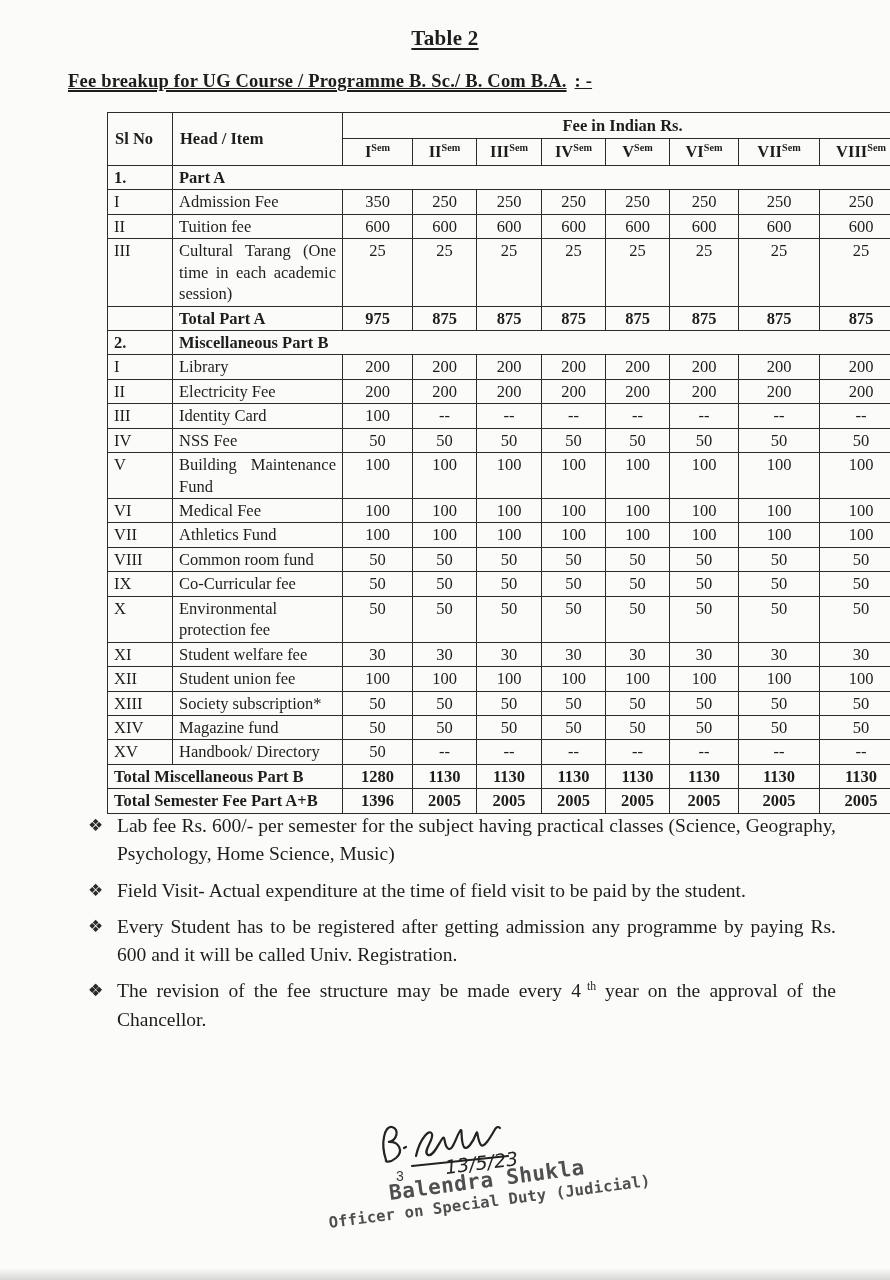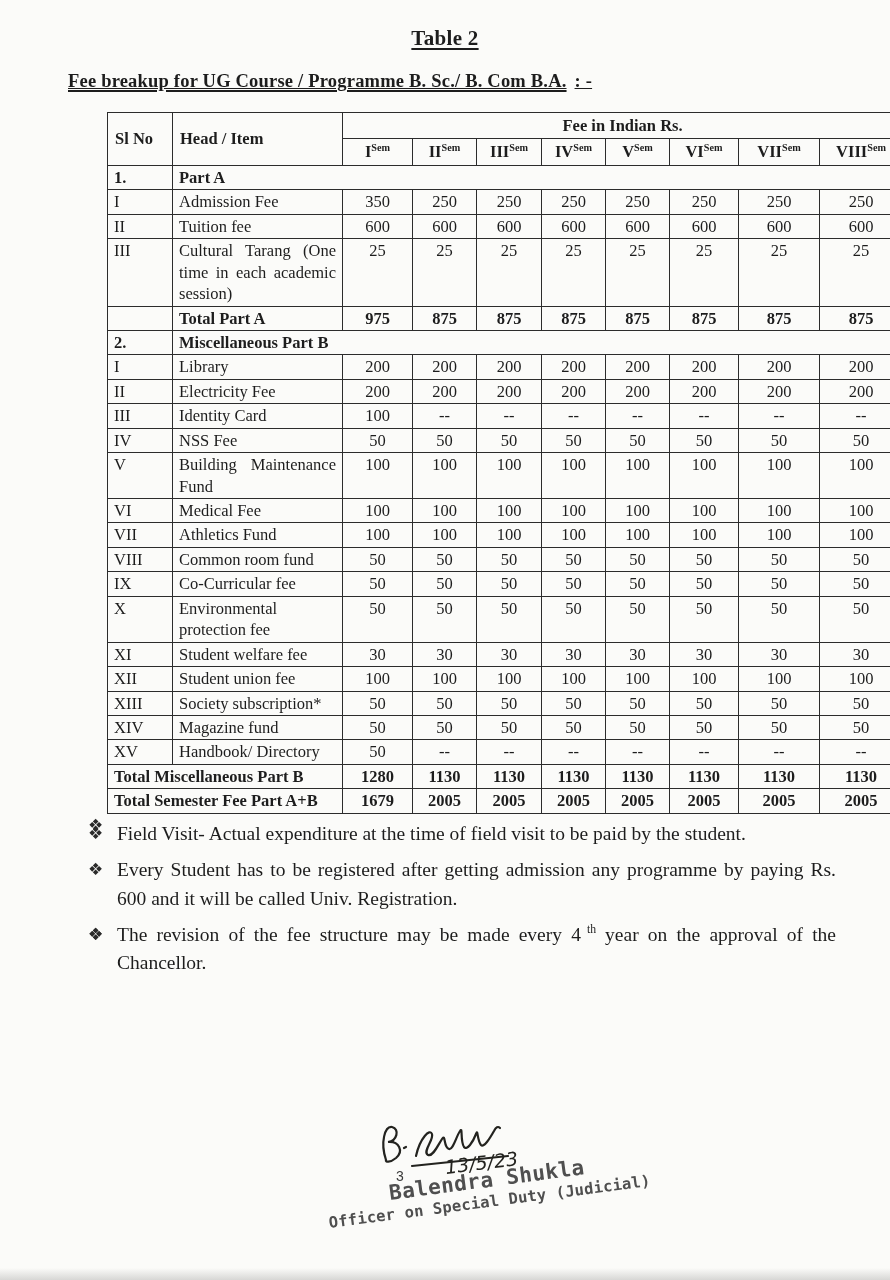--- a/index.html
+++ b/index.html
@@ -347,34 +347,34 @@
           <td class="value-cell">1130</td>
           <td class="value-cell">1130</td>
           <td class="value-cell">1130</td>
           <td class="value-cell">1130</td>
           <td class="value-cell">1130</td>
           <td class="value-cell">1130</td>
           <td class="value-cell">1130</td>
         </tr>
         <tr class="total-row">
           <td class="label-cell" colspan="2">Total Semester Fee Part A+B</td>
-          <td class="value-cell">1679</td>
+          <td class="value-cell">1396</td>
           <td class="value-cell">2005</td>
           <td class="value-cell">2005</td>
           <td class="value-cell">2005</td>
           <td class="value-cell">2005</td>
           <td class="value-cell">2005</td>
           <td class="value-cell">2005</td>
           <td class="value-cell">2005</td>
         </tr>
       </tbody>
   </table>
 
   <div class="notes" id="notes">
-      <div class="note"><span class="bullet">❖</span></div>
+      <div class="note"><span class="bullet">❖</span><span class="">Lab fee Rs. 600/- per semester for the subject having practical classes (Science, Geography, Psychology, Home Science, Music)</span></div>
       <div class="note"><span class="bullet">❖</span><span class="">Field Visit- Actual expenditure at the time of field visit to be paid by the student.</span></div>
       <div class="note"><span class="bullet">❖</span><span class="">Every Student has to be registered after getting admission any programme by paying Rs. 600 and it will be called Univ. Registration.</span></div>
       <div class="note"><span class="bullet">❖</span></div>
       <div class="note"><span class="bullet">❖</span><span class="">The revision of the fee structure may be made every 4</span><sup>th</sup><span class=""> year on the approval of the Chancellor.</span></div>
     </div>
 
   <div class="sig-block" aria-label="B. Shukla">
     <svg width="230" height="64" viewBox="0 0 230 64">
       <g fill="none" stroke="#23231f" stroke-width="2.2" stroke-linecap="round">
         <path d="M14,46 C8,28 13,12 20,13 C28,15 25,27 16,28 C27,27 32,37 24,44 C18,49 13,48 14,46"></path>

